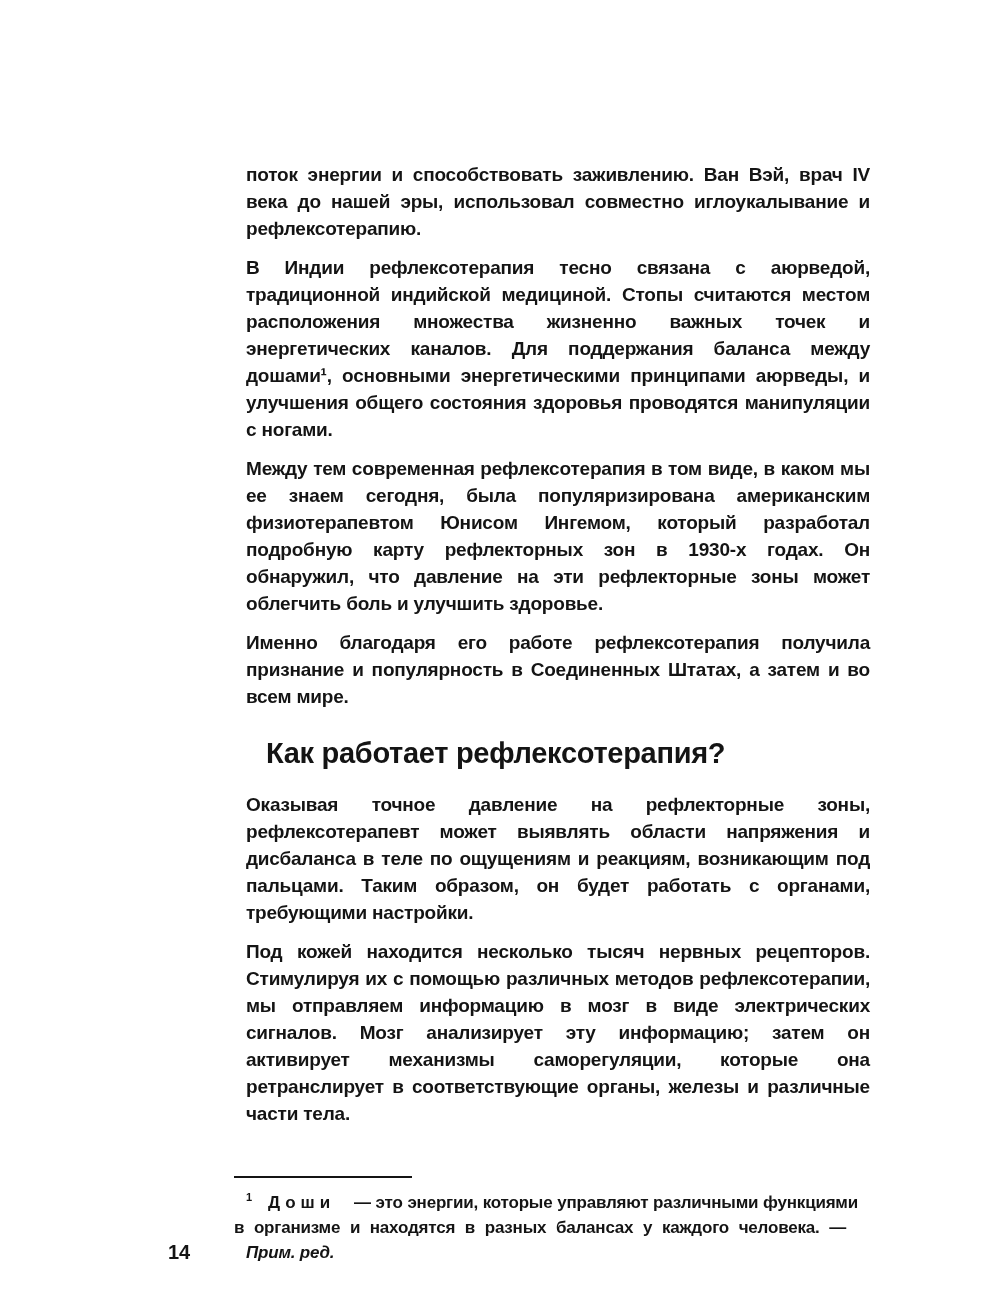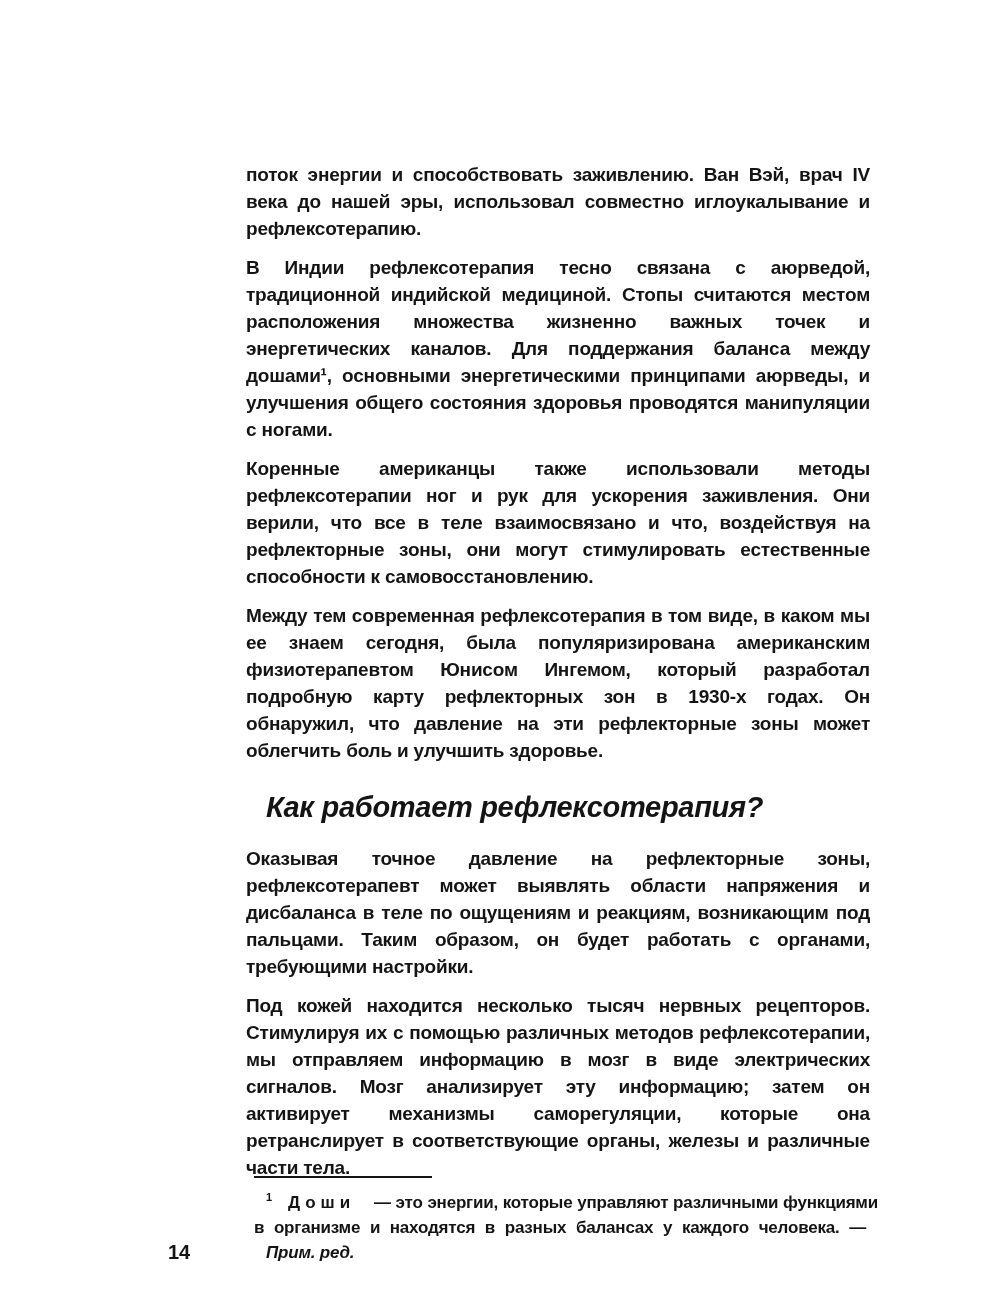--- a/index.html
+++ b/index.html
@@ -32,28 +32,27 @@
     font-weight: 700;
     line-height: 27px;
     text-align: justify;
     letter-spacing: -0.2px;
     margin-bottom: 9px;
   }
 
   .section-heading {
     font-size: 29px;
     font-weight: 700;
-    font-style: italic;
     letter-spacing: -0.3px;
     margin: 27px 0 21px 32px;
   }
 
   .footnote {
     position: absolute;
-    left: 194px;
+    left: 174px;
     top: 1116px;
     width: 648px;
   }
 
   .footnote-rule {
     border: none;
     border-top: 2px solid #141414;
     width: 178px;
     margin-bottom: 9px;
   }
@@ -91,22 +90,22 @@
   }
 </style>
 </head>
 <body>
 
 <div class="page">
 
   <div class="text-block">
     <p class="body-para">поток энергии и способствовать заживлению. Ван Вэй, врач IV века до нашей эры, использовал совместно иглоукалывание и рефлексотерапию.</p>
     <p class="body-para">В Индии рефлексотерапия тесно связана с аюрведой, традиционной индийской медициной. Стопы считаются местом расположения множества жизненно важных точек и энергетических каналов. Для поддержания баланса между дошами¹, основными энергетическими принципами аюрведы, и улучшения общего состояния здоровья проводятся манипуляции с ногами.</p>
-    <p class="body-para">Коренные американцы также использовали методы рефлексотерапии ног и рук для ускорения заживления. Они верили, что все в теле взаимосвязано и что, воздействуя на рефлекторные зоны, они могут стимулировать естественные способности к самовосстановлению.</p>
     <p class="body-para">Между тем современная рефлексотерапия в том виде, в каком мы ее знаем сегодня, была популяризирована американским физиотерапевтом Юнисом Ингемом, который разработал подробную карту рефлекторных зон в 1930-х годах. Он обнаружил, что давление на эти рефлекторные зоны может облегчить боль и улучшить здоровье.</p>
+    <p class="body-para">Именно благодаря его работе рефлексотерапия получила признание и популярность в Соединенных Штатах, а затем и во всем мире.</p>
 
     <h2 class="section-heading">Как работает рефлексотерапия?</h2>
 
     <p class="body-para">Оказывая точное давление на рефлекторные зоны, рефлексотерапевт может выявлять области напряжения и дисбаланса в теле по ощущениям и реакциям, возникающим под пальцами. Таким образом, он будет работать с органами, требующими настройки.</p>
     <p class="body-para">Под кожей находится несколько тысяч нервных рецепторов. Стимулируя их с помощью различных методов рефлексотерапии, мы отправляем информацию в мозг в виде электрических сигналов. Мозг анализирует эту информацию; затем он активирует механизмы саморегуляции, которые она ретранслирует в соответствующие органы, железы и различные части тела.</p>
   </div>
 
   <div class="footnote">
     <hr class="footnote-rule">
     <p class="footnote-text"><sup>1</sup><span class="footnote-term">Доши</span> <span>— это энергии, которые управляют различными функциями в организме и находятся в разных балансах у каждого человека. —</span> <span class="footnote-source">Прим. ред.</span></p>

